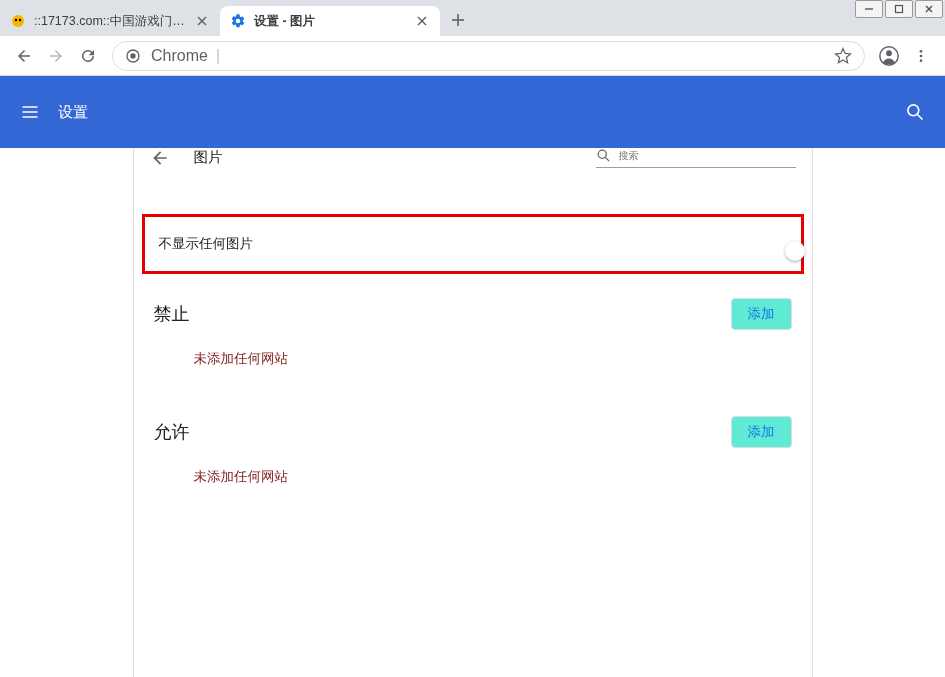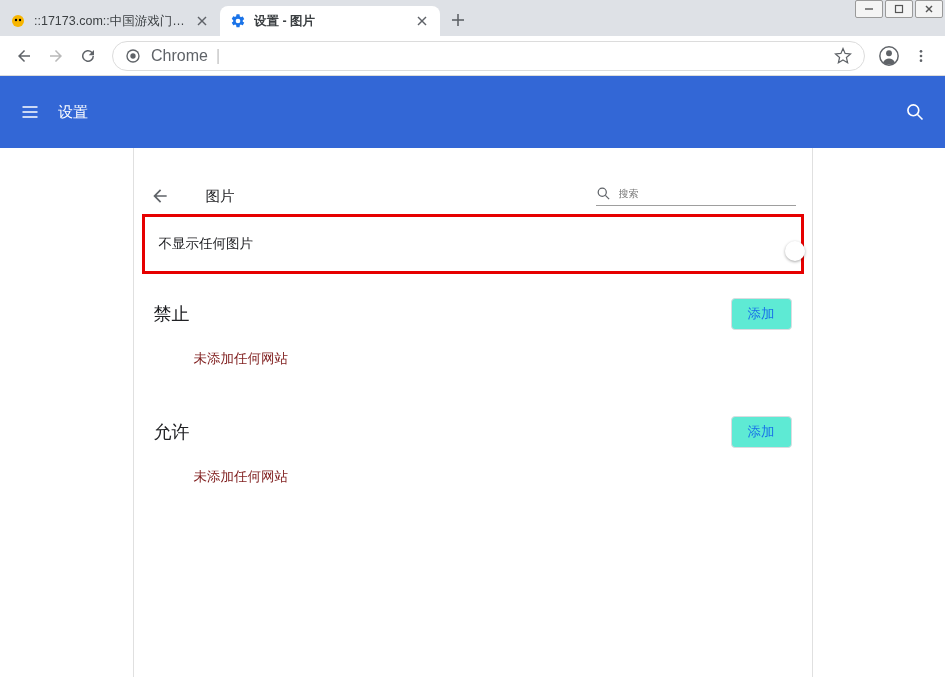--- a/index.html
+++ b/index.html
@@ -61,21 +61,21 @@
 
   
   .canvas {
     height: calc(677px - 36px - 40px - 56px); background:#fff; display:flex; justify-content:center;
   }
   .card {
     width: 680px; background:#fff; border-left:1px solid #e0e0e0; border-right:1px solid #e0e0e0;
   }
 
   .card-header {
-    height: 58px; display:flex; align-items:flex-end; padding: 0 16px; gap: 36px;
+    height: 58px; display:flex; align-items:flex-start; padding: 0 16px; gap: 24px;
   }
   .card-header .back { color:#5f6368; }
   .card-header .heading { font-size: 14.5px; color:#202124; }
   .card-header .search-wrap {
     margin-left:auto; display:flex; align-items:center; border-bottom:1px solid #9e9e9e; width: 200px; padding-bottom:4px;
   }
   .card-header .search-wrap .sicon { color:#5f6368; margin-right:8px; font-size:14px;}
   .card-header .search-wrap input {
     border:none; outline:none; font-size:10px; width:100%; color:#202124;
   }

